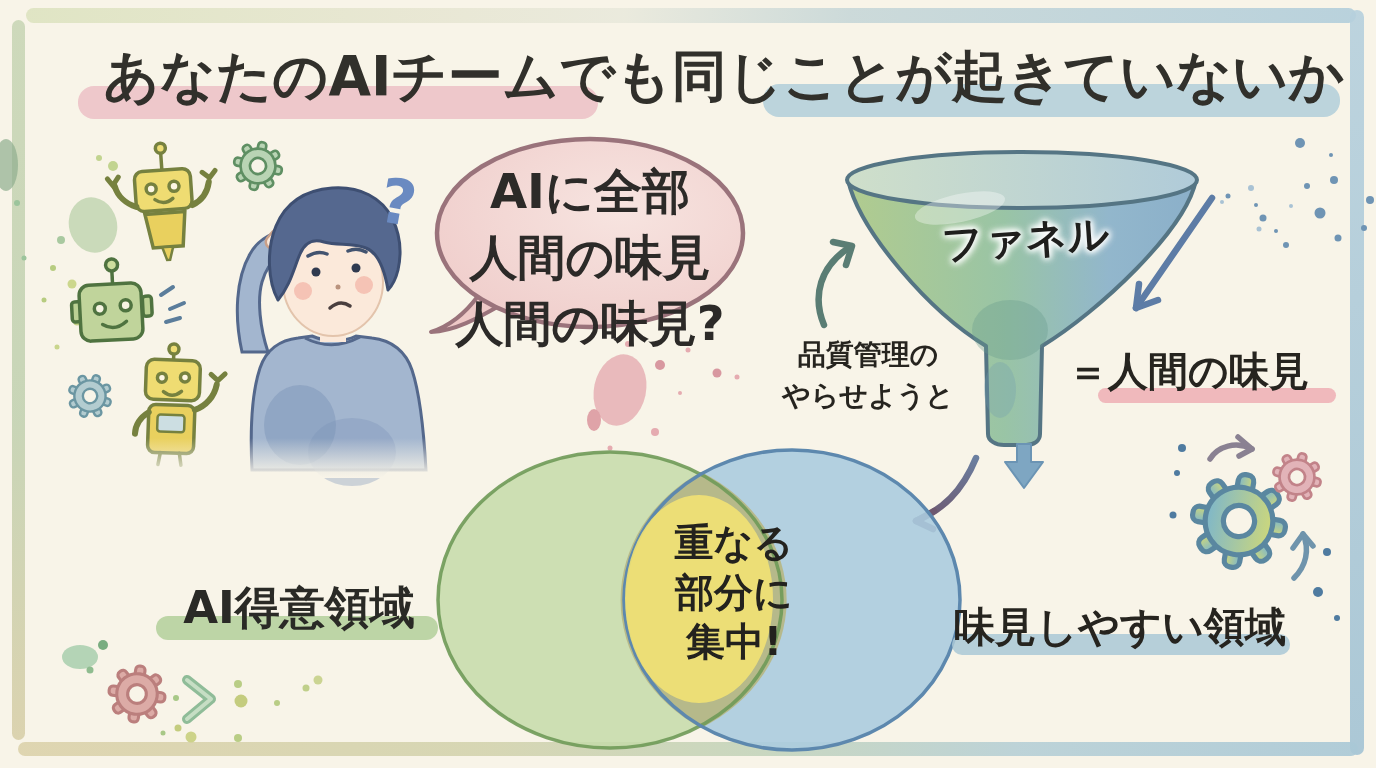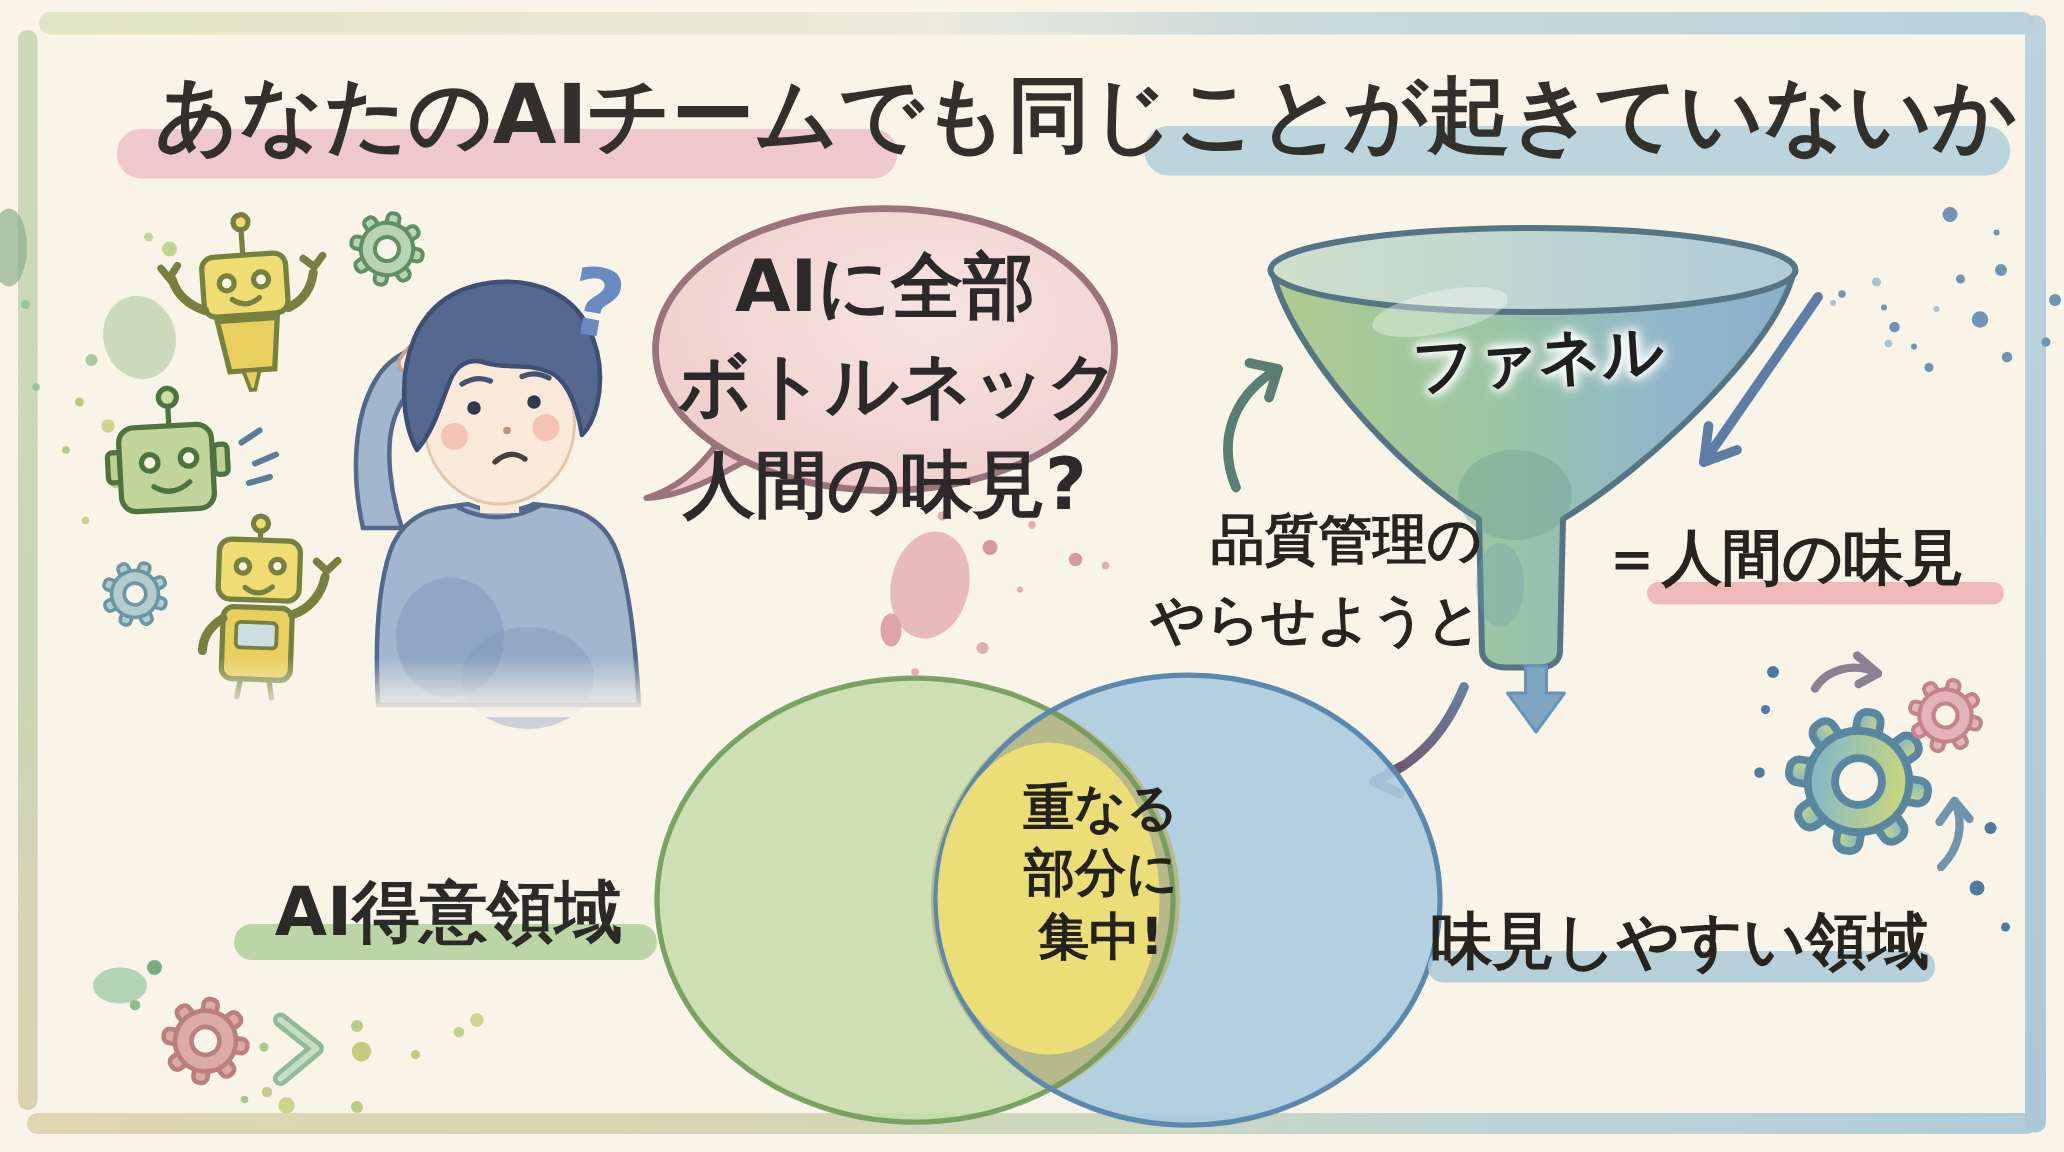--- a/index.html
+++ b/index.html
@@ -32,30 +32,30 @@
   #qmark{left:380px;top:166px;font-size:62px;font-weight:800;color:#6a8ac1;
     transform:rotate(10deg);z-index:3;}
 
   #bubble-text{left:452px;top:158px;width:276px;text-align:center;
     font-size:48px;line-height:1.38;color:#2c2a28;}
 
   #funnel-label{left:928px;top:212px;width:195px;text-align:center;
     font-size:41px;font-weight:800;color:#1f1f1d;transform:rotate(-4deg);
     text-shadow:0 0 6px #fff,0 0 6px #fff,0 0 10px #fff,0 0 10px #fff;}
 
-  #bottleneck{left:748px;top:334px;width:240px;text-align:right;
-    font-size:36px;line-height:1.48;color:#26241f;}
+  #bottleneck{left:748px;top:334px;width:240px;text-align:center;
+    font-size:28px;line-height:1.48;color:#26241f;}
 
   #tasting{left:1068px;top:344px;width:280px;text-align:left;
     font-size:40px;color:#26241f;}
   #ul-pink{left:1098px;top:388px;width:238px;height:15px;border-radius:8px;
     background:#eeaeb4;opacity:.85;}
 
   #overlap-text{left:625px;top:518px;width:150px;text-align:center;
-    font-size:34px;font-weight:800;line-height:1.27;color:#23221e;padding-left:34px;}
+    font-size:39px;font-weight:800;line-height:1.27;color:#23221e;padding-left:34px;}
 
   #ai-label{left:158px;top:578px;width:282px;text-align:center;
     font-size:45px;color:#2a2a26;}
   #ul-green{left:156px;top:616px;width:282px;height:24px;border-radius:12px;
     background:#a9cb90;opacity:.75;}
 
   #taste-area-label{left:938px;top:552px;width:364px;text-align:center;
     font-size:41px;line-height:1.22;color:#26241f;}
   #ul-blue{left:952px;top:634px;width:338px;height:21px;border-radius:10px;
     background:#aac8d6;opacity:.85;}
@@ -326,21 +326,21 @@
       <circle cx="318" cy="680" r="4.5" fill="#cbd492"></circle>
   </g>
 </svg>
 
 <div class="hl" id="hl-pink"></div>
 <div class="hl" id="hl-blue"></div>
 <div class="txt" id="title">あなたのAIチームでも同じことが起きていないか</div>
 
 <div class="txt" id="qmark">?</div>
 
-<div class="txt" id="bubble-text"><span>AIに全部</span><br><span>ボトルネック</span><br><span>人間の味見?</span></div>
+<div class="txt" id="bubble-text"><span>AIに全部</span><br><span>人間の味見</span><br><span>人間の味見?</span></div>
 
 <div class="txt" id="funnel-label">ファネル</div>
 
 <div class="txt" id="bottleneck"><span>品質管理の</span><br><span>やらせようと</span></div>
 
 <div class="hl" id="ul-pink"></div>
 <div class="txt" id="tasting">＝人間の味見</div>
 
 <div class="txt" id="overlap-text"><span>重なる</span><br><span>部分に</span><br><span>集中!</span></div>
 

